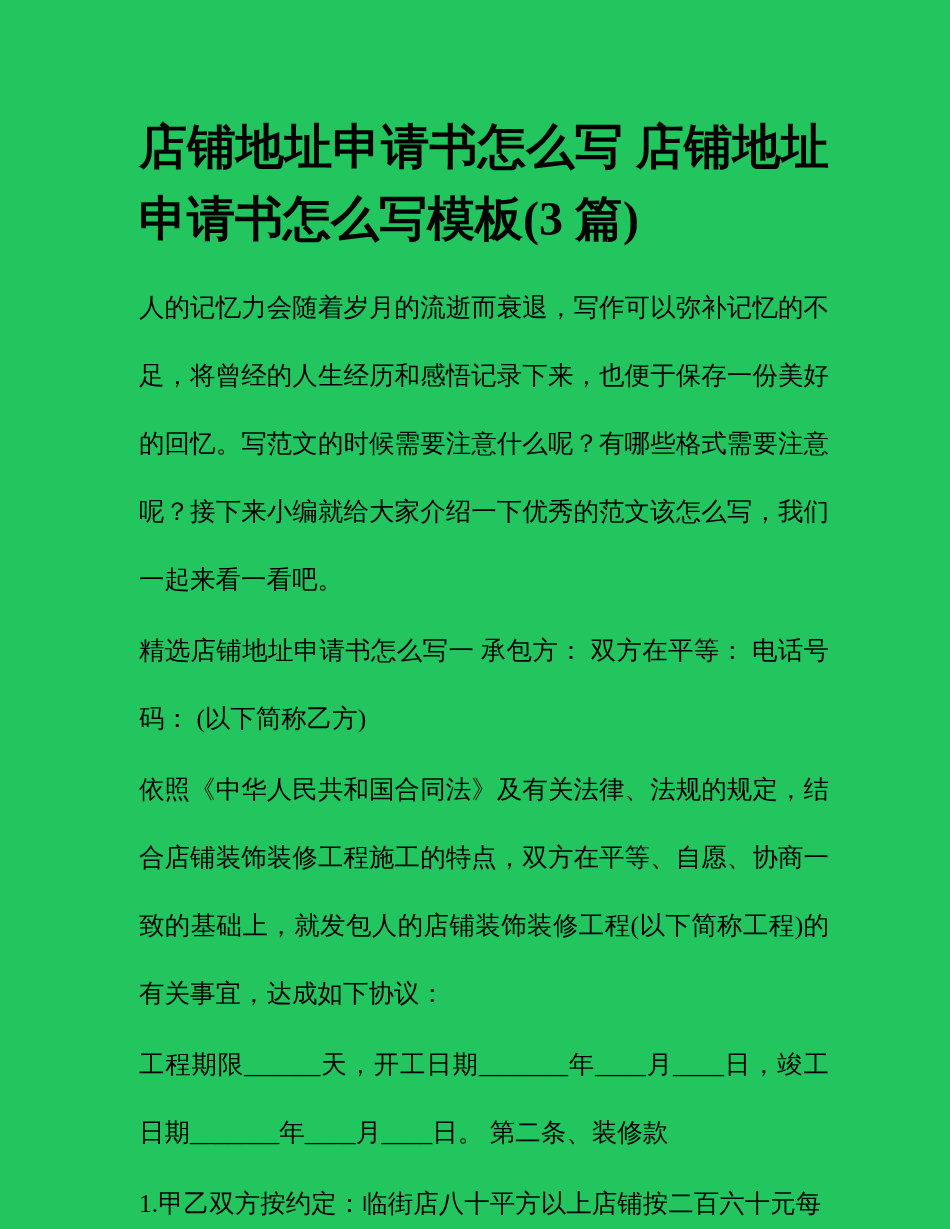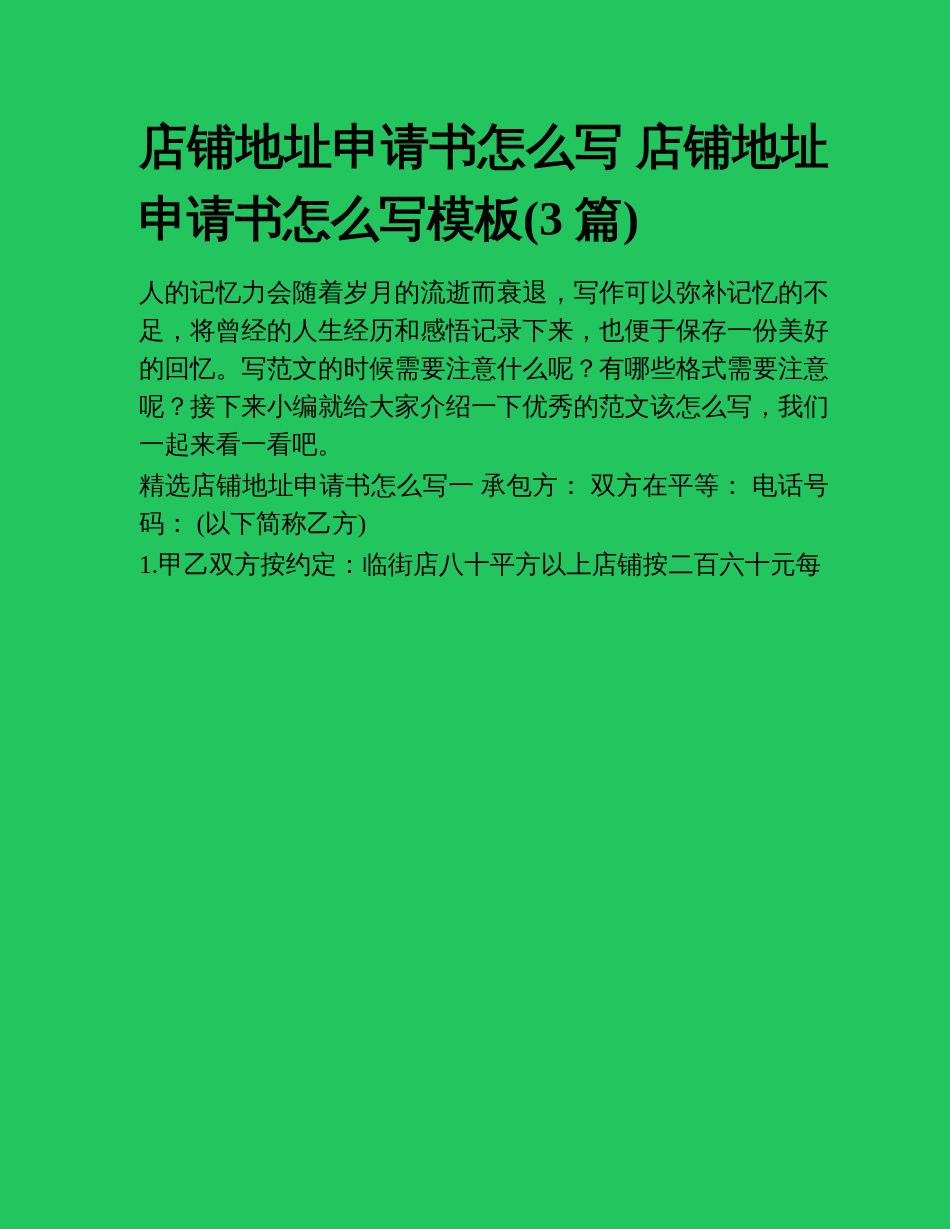--- a/index.html
+++ b/index.html
@@ -27,30 +27,32 @@
     margin: 0 0 19px 0;
     font-size: 48px;
     line-height: 72px;
     font-weight: 700;
     text-align: justify;
     color: #000000;
   }
   .doc-para {
     margin: 0 0 3px 0;
     font-size: 25.5px;
-    line-height: 38px;
+    line-height: 68px;
     font-weight: 400;
     text-align: justify;
     color: #000000;
     word-break: break-all;
   }
 </style>
 </head>
 <body>
 
 <div class="page">
   <main class="content">
     <h1 class="doc-title">店铺地址申请书怎么写 店铺地址申请书怎么写模板(3 篇)</h1>
     <p class="doc-para">人的记忆力会随着岁月的流逝而衰退，写作可以弥补记忆的不足，将曾经的人生经历和感悟记录下来，也便于保存一份美好的回忆。写范文的时候需要注意什么呢？有哪些格式需要注意呢？接下来小编就给大家介绍一下优秀的范文该怎么写，我们一起来看一看吧。</p>
     <p class="doc-para">精选店铺地址申请书怎么写一 承包方： 双方在平等： 电话号码： (以下简称乙方)</p>
+    <p class="doc-para">依照《中华人民共和国合同法》及有关法律、法规的规定，结合店铺装饰装修工程施工的特点，双方在平等、自愿、协商一致的基础上，就发包人的店铺装饰装修工程(以下简称工程)的有关事宜，达成如下协议：</p>
+    <p class="doc-para">工程期限______天，开工日期_______年____月____日，竣工日期_______年____月____日。 第二条、装修款</p>
     <p class="doc-para">1.甲乙双方按约定：临街店八十平方以上店铺按二百六十元每</p>
   </main>
 </div>
 
 </body></html>

